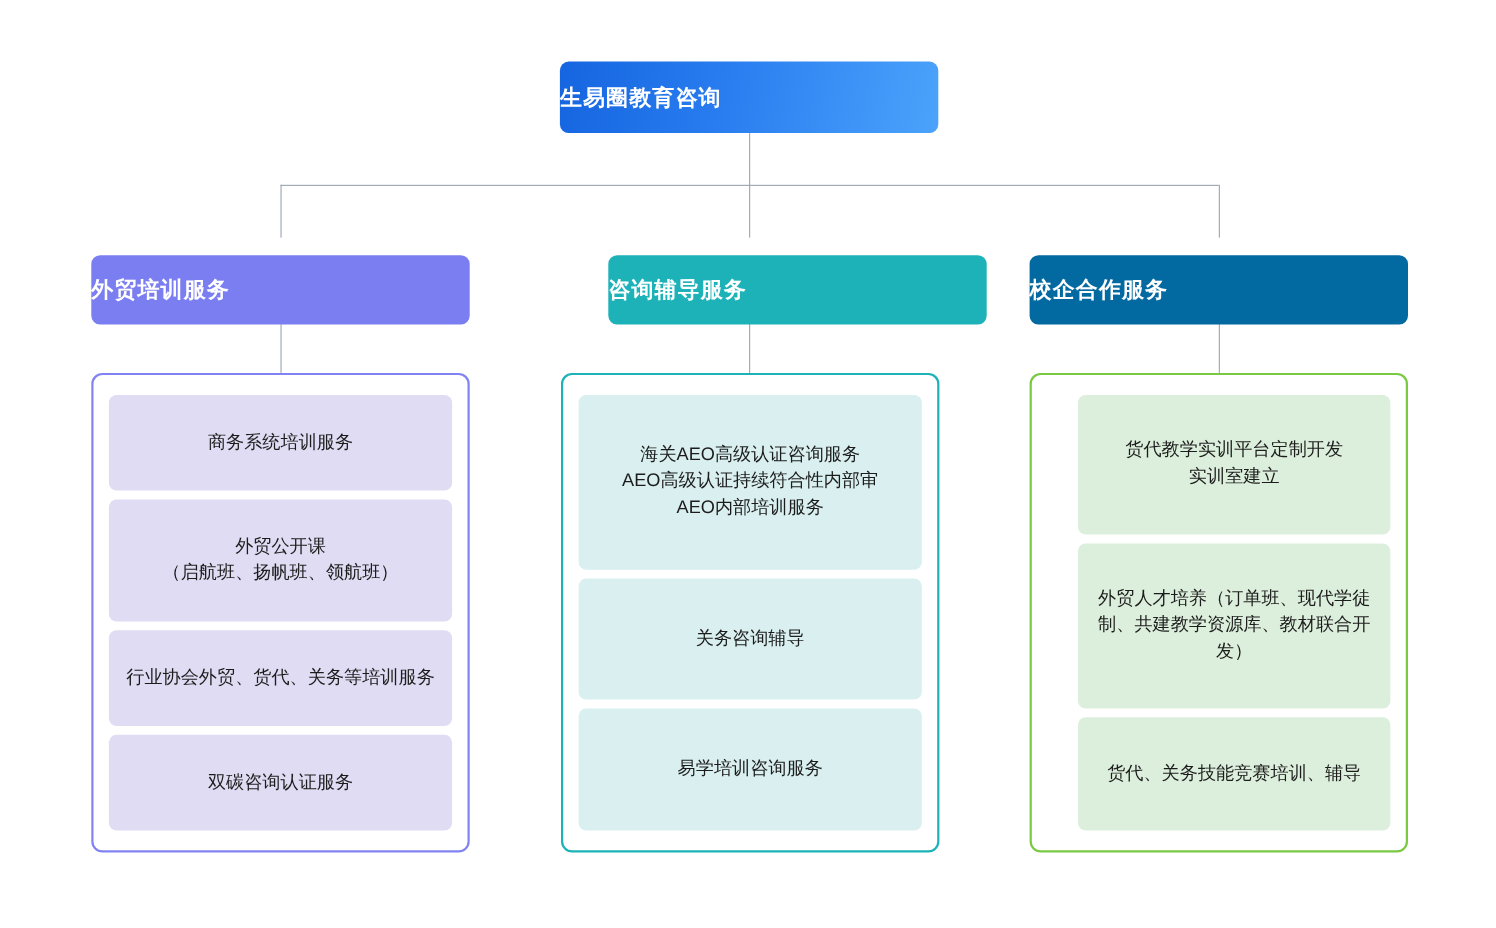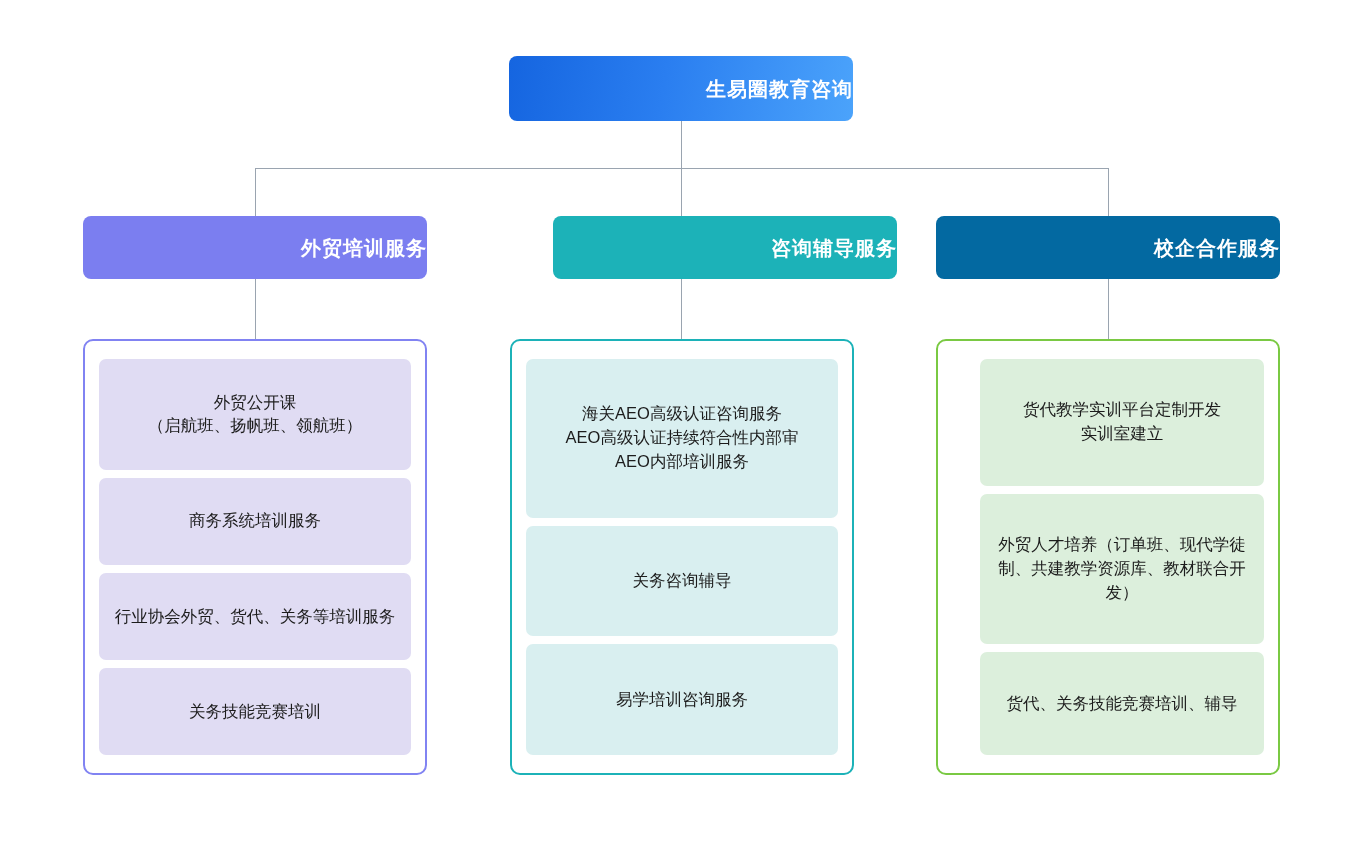--- a/index.html
+++ b/index.html
@@ -24,21 +24,21 @@
   .root-node {
     position: absolute;
     left: 509px;
     top: 56px;
     width: 344px;
     height: 65px;
     border-radius: 8px;
     background: linear-gradient(100deg, #1565e0 0%, #2a7ef0 45%, #4ba3fb 100%);
     display: flex;
     align-items: center;
-    justify-content: flex-end;
+    justify-content: flex-start;
     box-sizing: border-box;
   }
   .root-label {
     color: #ffffff;
     font-size: 20px;
     font-weight: bold;
     letter-spacing: 1px;
     line-height: 1;
   }
 
@@ -46,27 +46,27 @@
   .line {
     position: absolute;
     background: #9aa4b0;
   }
   .v-line { width: 1px; }
   .h-line { height: 1px; }
 
   
   .col-header {
     position: absolute;
-    top: 216px;
+    top: 232px;
     width: 344px;
     height: 63px;
     border-radius: 8px;
     display: flex;
     align-items: center;
-    justify-content: flex-end;
+    justify-content: flex-start;
     box-sizing: border-box;
   }
   .col-header-label {
     color: #ffffff;
     font-size: 20px;
     font-weight: bold;
     letter-spacing: 1px;
     line-height: 1;
   }
 
@@ -138,31 +138,31 @@
   <div class="line v-line" style="left:255px; top:279px; height:60px;"></div>
   <div class="line v-line" style="left:681px; top:279px; height:60px;"></div>
   <div class="line v-line" style="left:1108px; top:279px; height:60px;"></div>
 
   <div class="col1">
     <div class="col-header col-header-box" style="left:83px;">
       <span class="col-header-label">外贸培训服务</span>
     </div>
     <div class="col-container col1-container" style="left:83px;">
       <div class="card">
+        <span class="card-text">商务系统培训服务</span>
+      </div>
+      <div class="card">
         <span class="card-text">外贸公开课
 （启航班、扬帆班、领航班）</span>
       </div>
       <div class="card">
-        <span class="card-text">商务系统培训服务</span>
-      </div>
-      <div class="card">
         <span class="card-text">行业协会外贸、货代、关务等培训服务</span>
       </div>
       <div class="card">
-        <span class="card-text">关务技能竞赛培训</span>
+        <span class="card-text">双碳咨询认证服务</span>
       </div>
     </div>
   </div>
 
   <div class="col2">
     <div class="col-header col-header-box" style="left:509px;">
       <span class="col-header-label">咨询辅导服务</span>
     </div>
     <div class="col-container col2-container" style="left:510px;">
       <div class="card">

